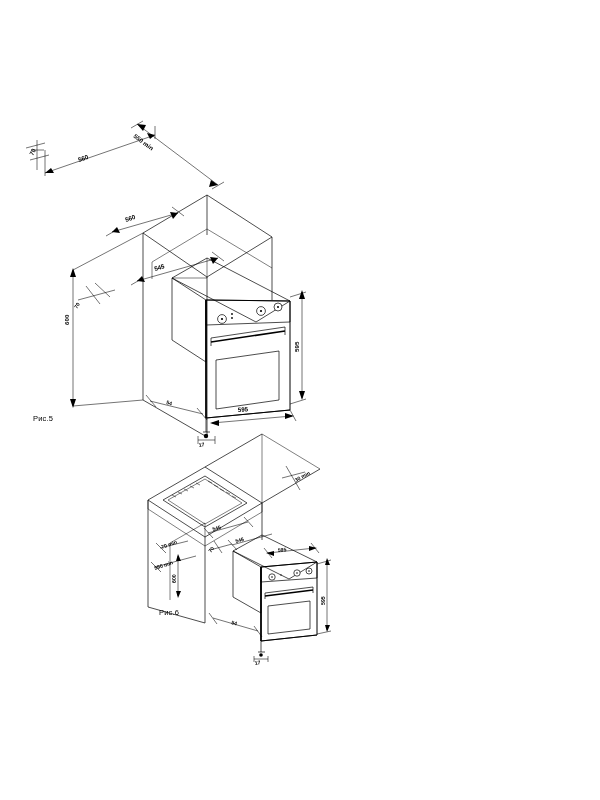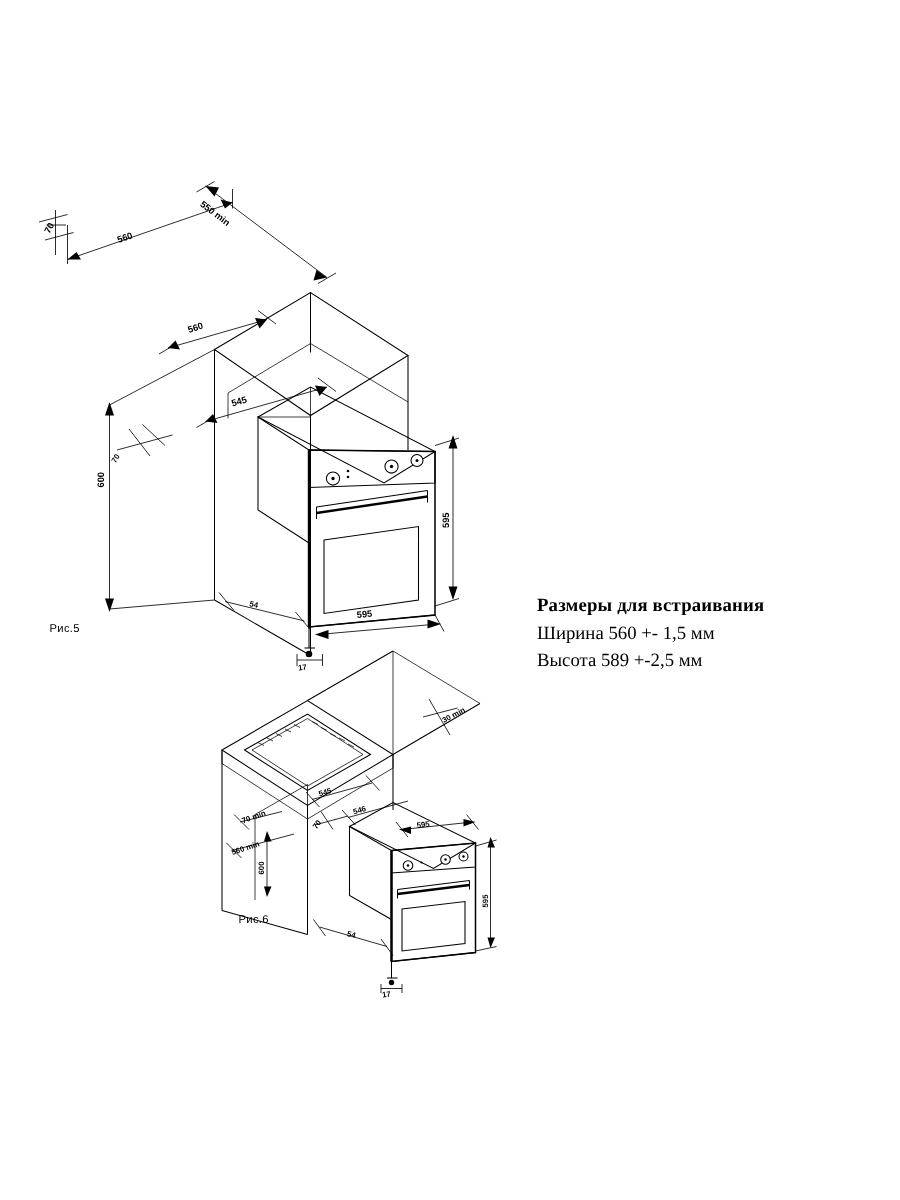--- a/index.html
+++ b/index.html
@@ -385,19 +385,14 @@
         <path class="dim" d="M254 656 L254 662"></path>
         <path class="dim" d="M268 656 L268 662"></path>
         <text class="dimtext-sm" transform="translate(255,665) rotate(-8)">17</text>
       </g>
     </g>
   </svg>
 
   <div class="fig-caption" id="fig5-caption">Рис.5</div>
   <div class="fig-caption" id="fig6-caption">Рис.6</div>
 
-  <div class="spec-block">
-    <p class="spec-title">Размеры для встраивания</p>
-    <p class="spec-line">Ширина 560 +- 1,5 мм</p>
-    <p class="spec-line">Высота 589 +-2,5 мм</p>
-  </div>
 
 </div>
 
 </body></html>

